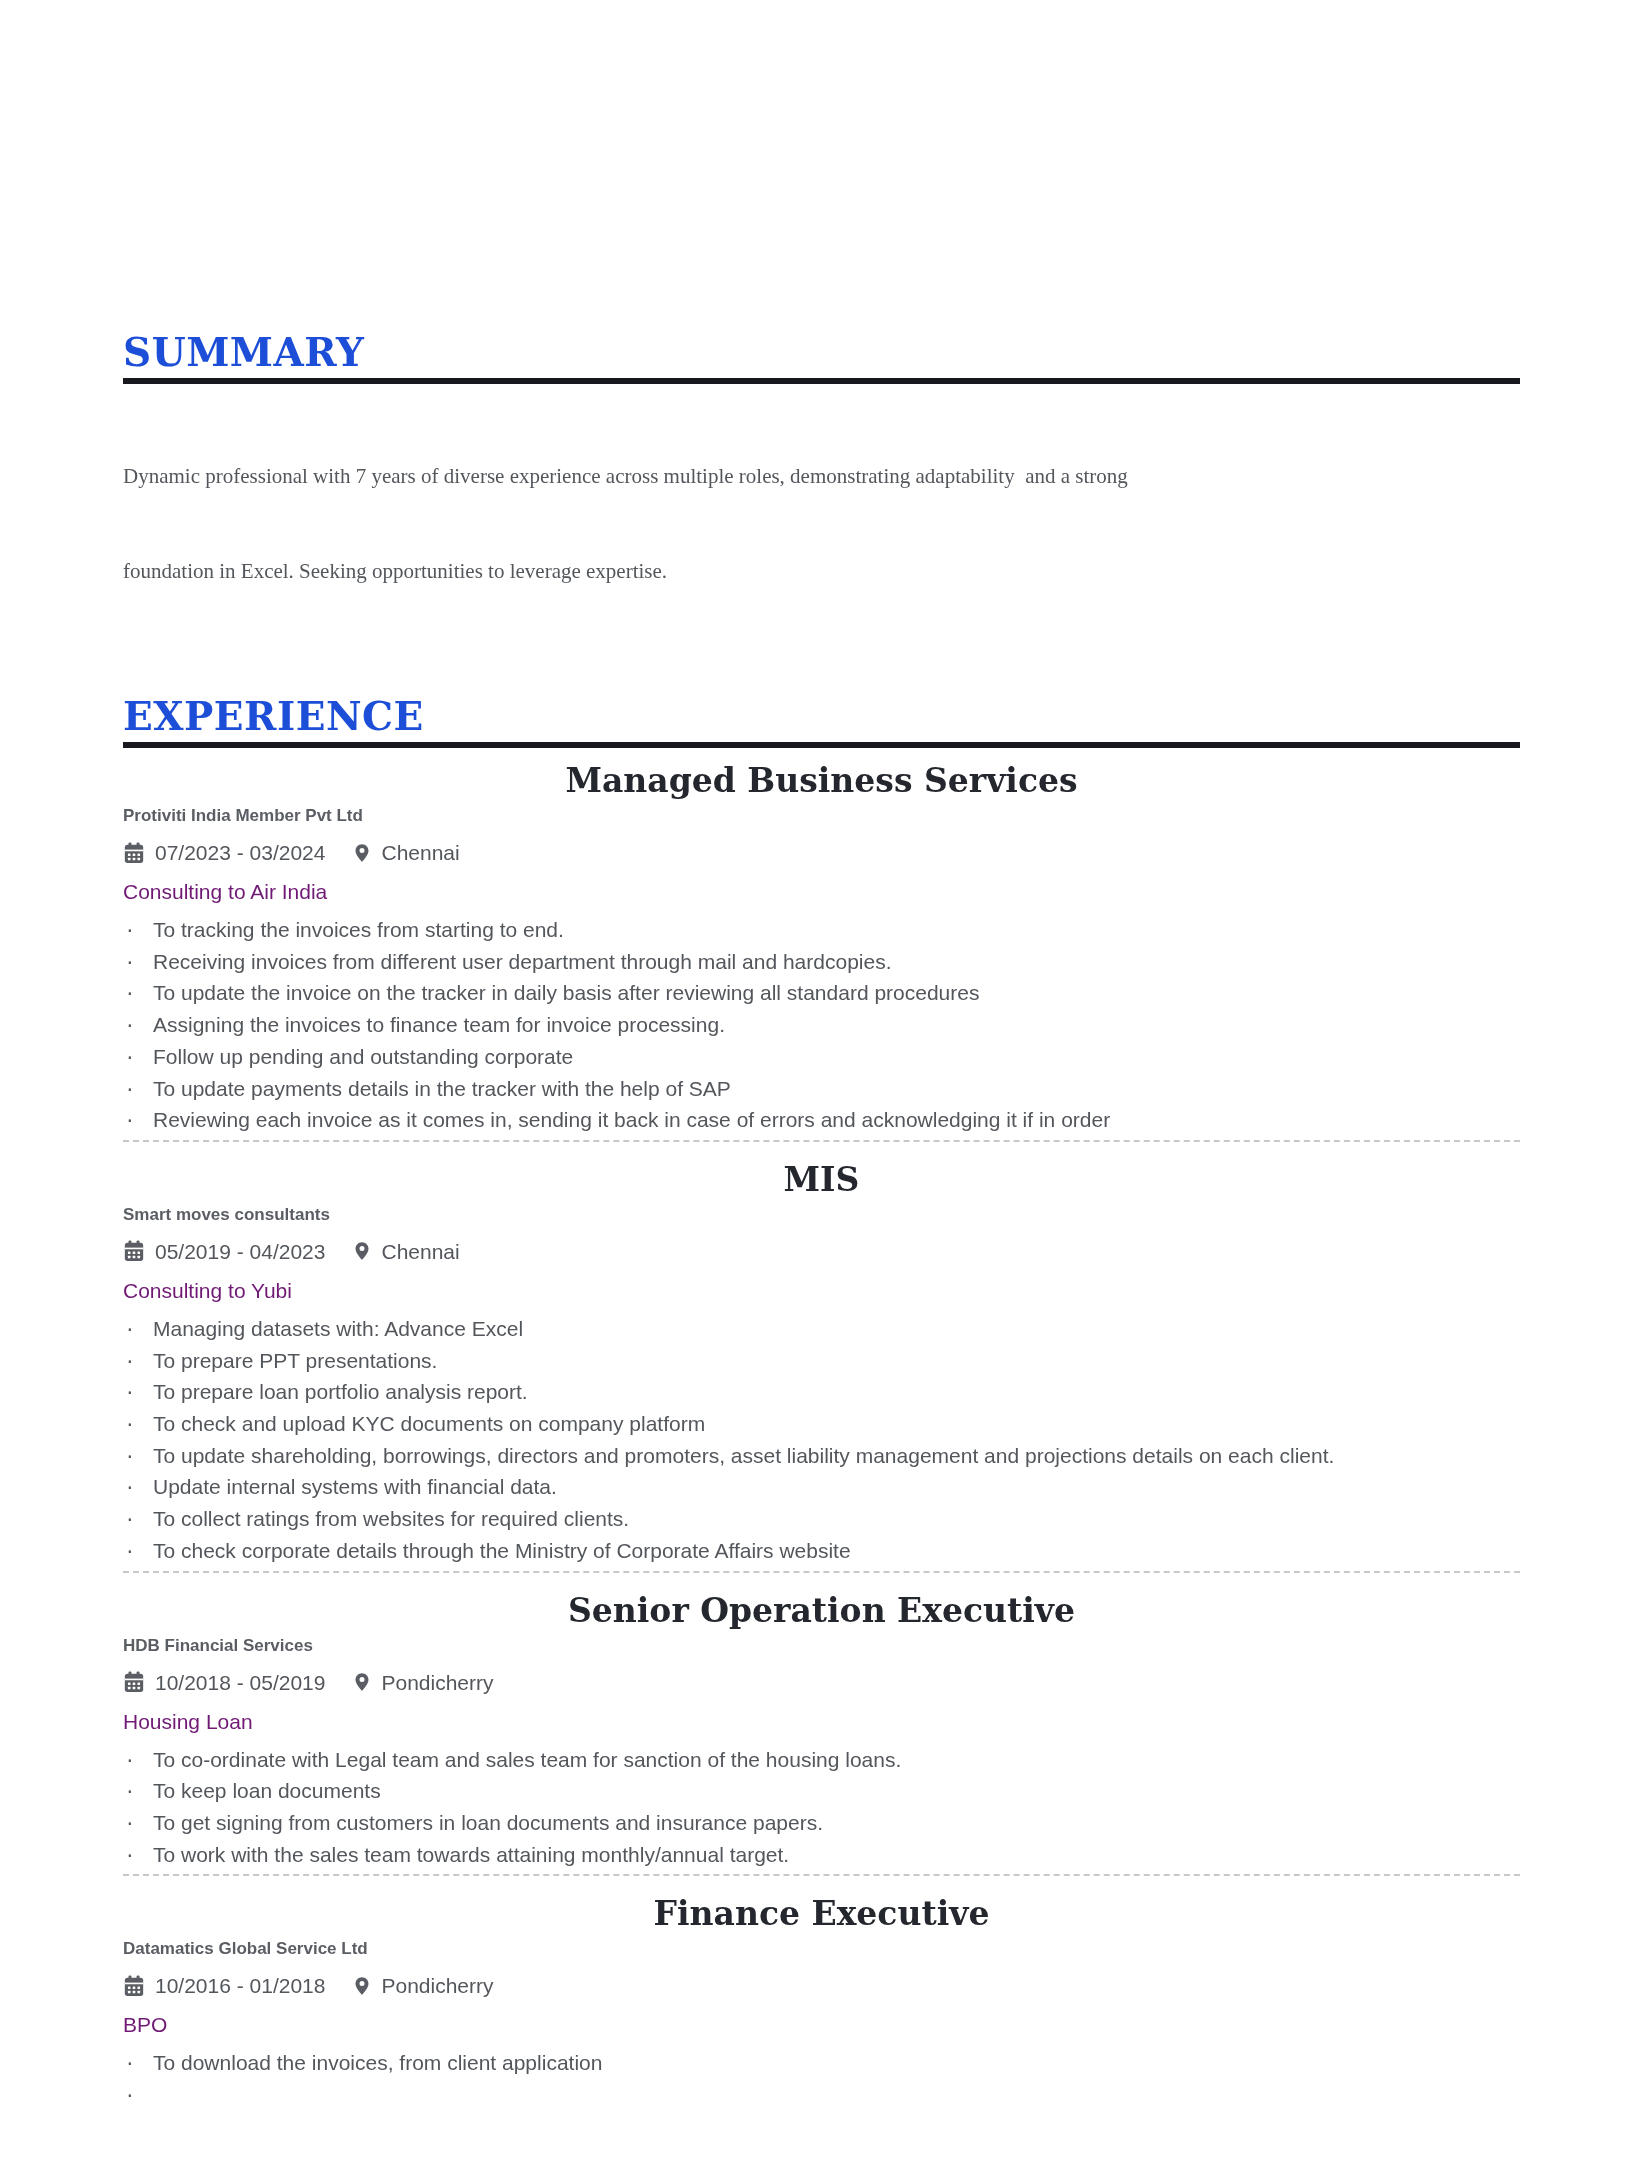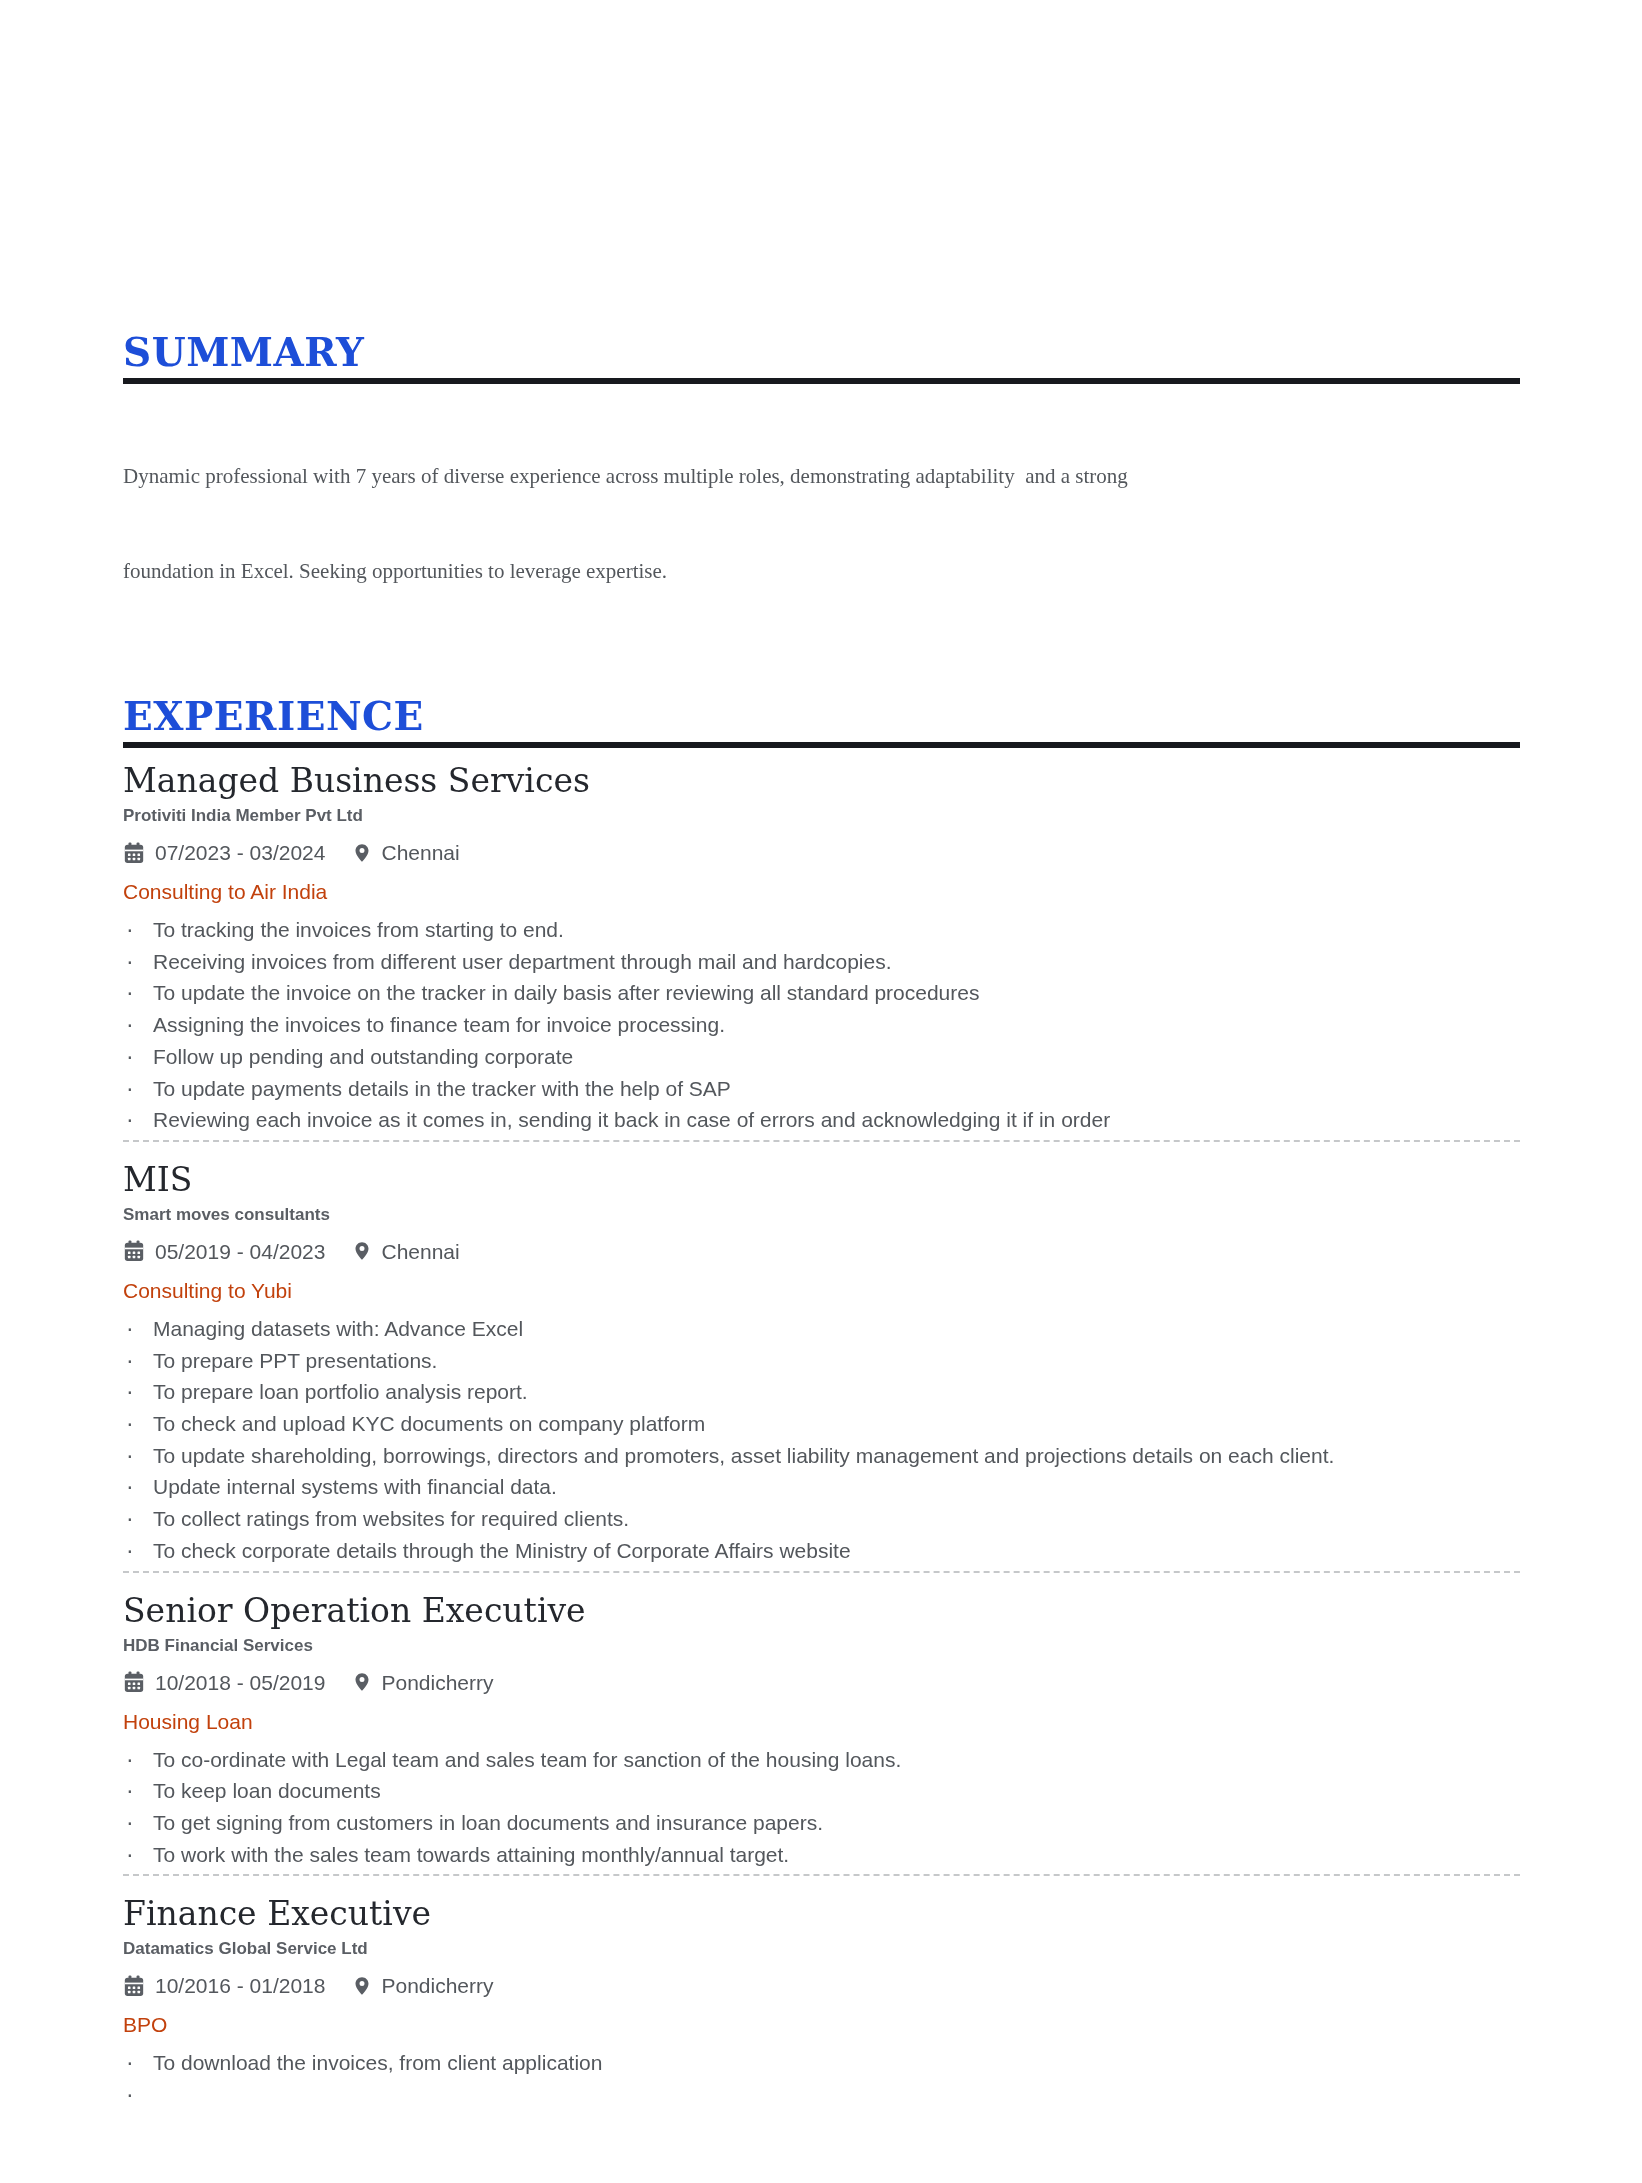--- a/index.html
+++ b/index.html
@@ -32,25 +32,26 @@
     font-size: 21px;
     line-height: 31.5px;
     color: #53575c;
     white-space: pre-wrap;
   }
   .tline { display: block; font-family: Liberation Serif, serif; }
   section.experience { margin-top: 45px; }
   section.experience h2.section-heading { margin-bottom: 13px; }
   .job-title {
     font-family: "DejaVu Serif", "Liberation Serif", serif;
-    font-weight: 400;
+    font-weight: 700;
     font-size: 33px;
     line-height: 40px;
     color: #24272d;
     margin: 0;
+    text-align: center;
   }
   .company {
     margin-top: 0;
     font-size: 17px;
     line-height: 29px;
     font-weight: 700;
     color: #5a5e64;
   }
   .meta {
     margin-top: 10px;
@@ -60,21 +61,21 @@
     line-height: 25px;
     color: #53575c;
   }
   .icon { display: inline-flex; align-items: center; color: #5a5e64; }
   .icon.cal { margin-right: 10px; }
   .icon.pin { margin-left: 27px; margin-right: 9px; }
   .desc {
     margin-top: 12px;
     font-size: 21px;
     line-height: 30px;
-    color: #c2410c;
+    color: #701a75;
   }
   ul.bullets {
     list-style: none;
     margin: 7px 0 0 0;
     padding: 0;
   }
   ul.bullets li {
     position: relative;
     padding-left: 30px;
     font-size: 21px;

